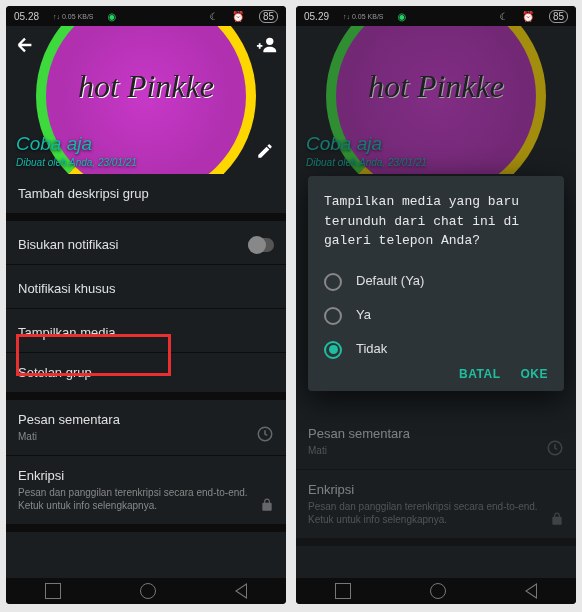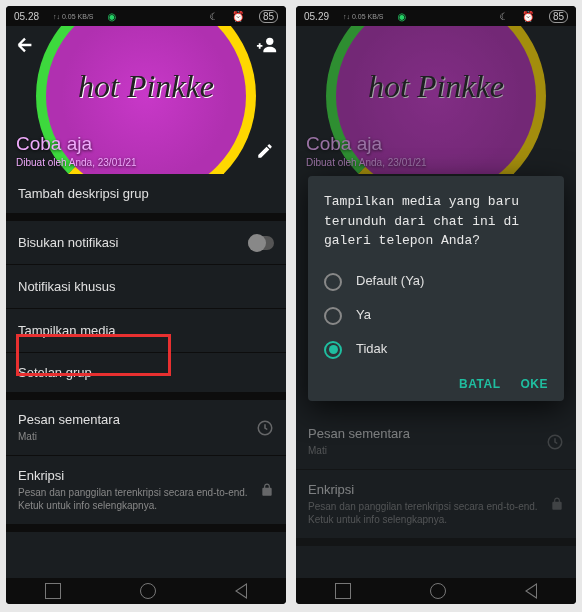--- a/index.html
+++ b/index.html
@@ -76,22 +76,23 @@
       position: absolute;
       top: 8px;
       right: 8px;
       color: #fff;
       z-index: 2;
     }
     .header-info {
       position: absolute;
       bottom: 6px;
       left: 10px;
-      color: #f0abfc;
+      color: #14b8a6;
       text-shadow: 0 1px 3px rgba(0,0,0,0.8);
+      font-style: italic;
     }
     .group-title {
       font-size: 19px;
       font-weight: 500;
     }
     .group-subtitle {
       font-size: 10px;
       margin-top: 2px;
     }
     .edit-icon {
@@ -102,21 +103,21 @@
     }
     .content {
       flex: 1;
       overflow: hidden;
       color: #d0d0d0;
     }
     .section {
       padding: 12px 12px;
       border-bottom: 1px solid #0d0d0d;
       display: flex;
-      align-items: center;
+      align-items: flex-end;
       justify-content: space-between;
       min-height: 44px;
     }
     .section-group {
       border-bottom: 8px solid #0d0d0d;
     }
     .section-title {
       font-size: 13px;
       color: #e0e0e0;
     }
@@ -233,21 +234,20 @@
       content: '';
       width: 9px;
       height: 9px;
       background: #1fbea0;
       border-radius: 50%;
     }
     .dialog-actions {
       display: flex;
       justify-content: flex-end;
       gap: 20px;
-      margin-top: 10px;
       font-size: 12px;
       font-weight: 600;
       color: #1fbea0;
       letter-spacing: 0.5px;
     }
     .dimmed .content {
       opacity: 0.5;
     }
     .dimmed .header-area {
       opacity: 0.6;

